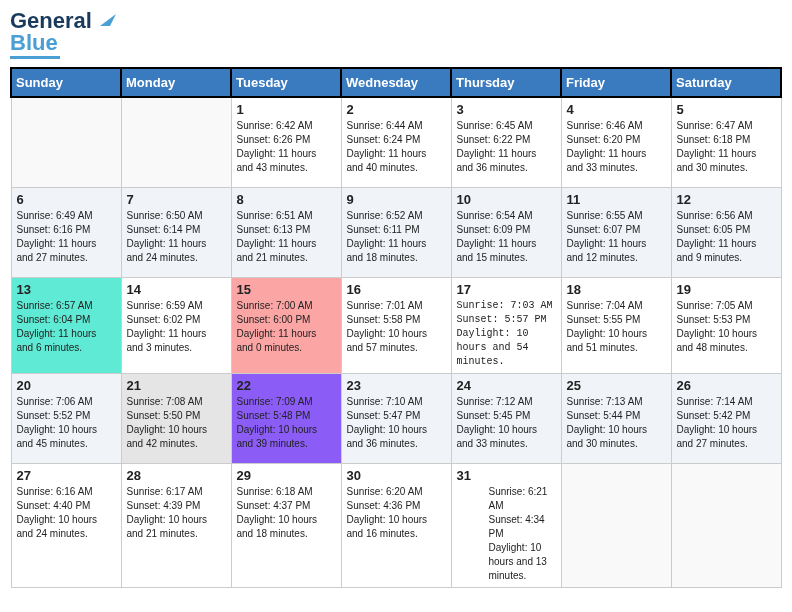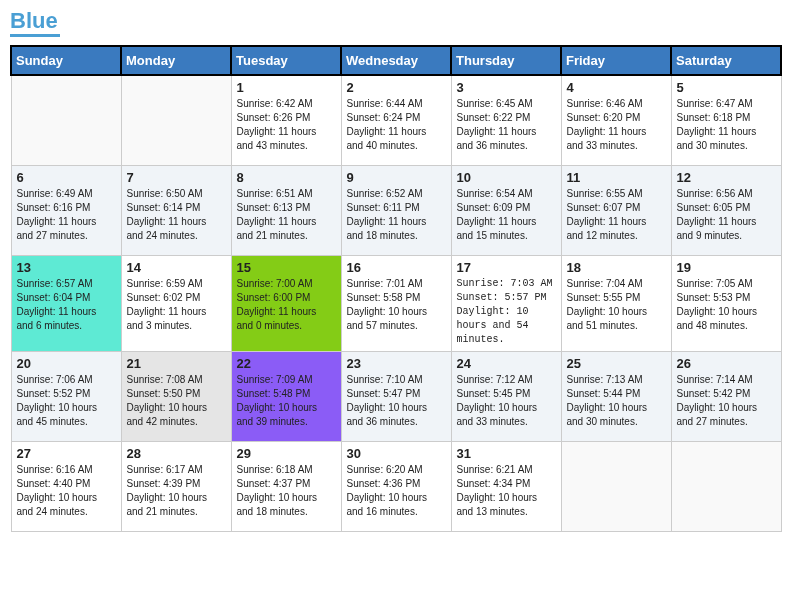--- a/index.html
+++ b/index.html
@@ -92,20 +92,26 @@
       font-size: 10px;
       line-height: 1.4;
       color: #222;
     }
   </style>
 </head>
 <body>
 
 <div class="header">
   <div class="logo">
+    <div class="logo-row">
+      <span class="logo-text">General</span>
+      <svg width="22" height="22" viewBox="0 0 22 22" style="margin-left:2px;margin-top:-4px;">
+        <polygon points="6,18 16,18 22,6" fill="#4a9fd4"></polygon>
+      </svg>
+    </div>
     <div class="logo-row">
       <span class="logo-text" style="color:#4a9fd4;">Blue</span>
     </div>
     <div class="logo-blue-line"></div>
   </div>
   <div class="title-area">
     <div class="month-title"></div>
     <div class="location-title"></div>
   </div>
 </div>
@@ -207,21 +213,21 @@
           <div class="day-info" style="white-space: pre-line;">Sunrise: 6:57 AM
 Sunset: 6:04 PM
 Daylight: 11 hours and 6 minutes.</div>
         </td>
         <td style="background-color: rgb(255, 255, 255);">
           <span class="day-num">14</span>
           <div class="day-info" style="white-space: pre-line;">Sunrise: 6:59 AM
 Sunset: 6:02 PM
 Daylight: 11 hours and 3 minutes.</div>
         </td>
-        <td style="background-color: #84cc16;">
+        <td style="background-color: #fca5a5;">
           <span class="day-num">15</span>
           <div class="day-info" style="white-space: pre-line;">Sunrise: 7:00 AM
 Sunset: 6:00 PM
 Daylight: 11 hours and 0 minutes.</div>
         </td>
         <td style="background-color: rgb(255, 255, 255);">
           <span class="day-num">16</span>
           <div class="day-info" style="white-space: pre-line;">Sunrise: 7:01 AM
 Sunset: 5:58 PM
 Daylight: 10 hours and 57 minutes.</div>
@@ -309,21 +315,21 @@
 Daylight: 10 hours and 18 minutes.</div>
         </td>
         <td style="background-color: rgb(255, 255, 255);">
           <span class="day-num">30</span>
           <div class="day-info" style="white-space: pre-line;">Sunrise: 6:20 AM
 Sunset: 4:36 PM
 Daylight: 10 hours and 16 minutes.</div>
         </td>
         <td style="background-color: rgb(255, 255, 255);">
           <span class="day-num">31</span>
-          <div class="day-info" style="white-space: pre-line;">Sunrise: 6:21 AM
+          <div class="day-info" style="white-space: pre-line; margin-left: 32px;">Sunrise: 6:21 AM
 Sunset: 4:34 PM
 Daylight: 10 hours and 13 minutes.</div>
         </td>
         <td class="empty" style="background-color: rgb(249, 249, 249);"></td>
         <td class="empty" style="background-color: rgb(249, 249, 249);"></td>
       </tr>
     </tbody>
 </table>
 
 </body></html>

